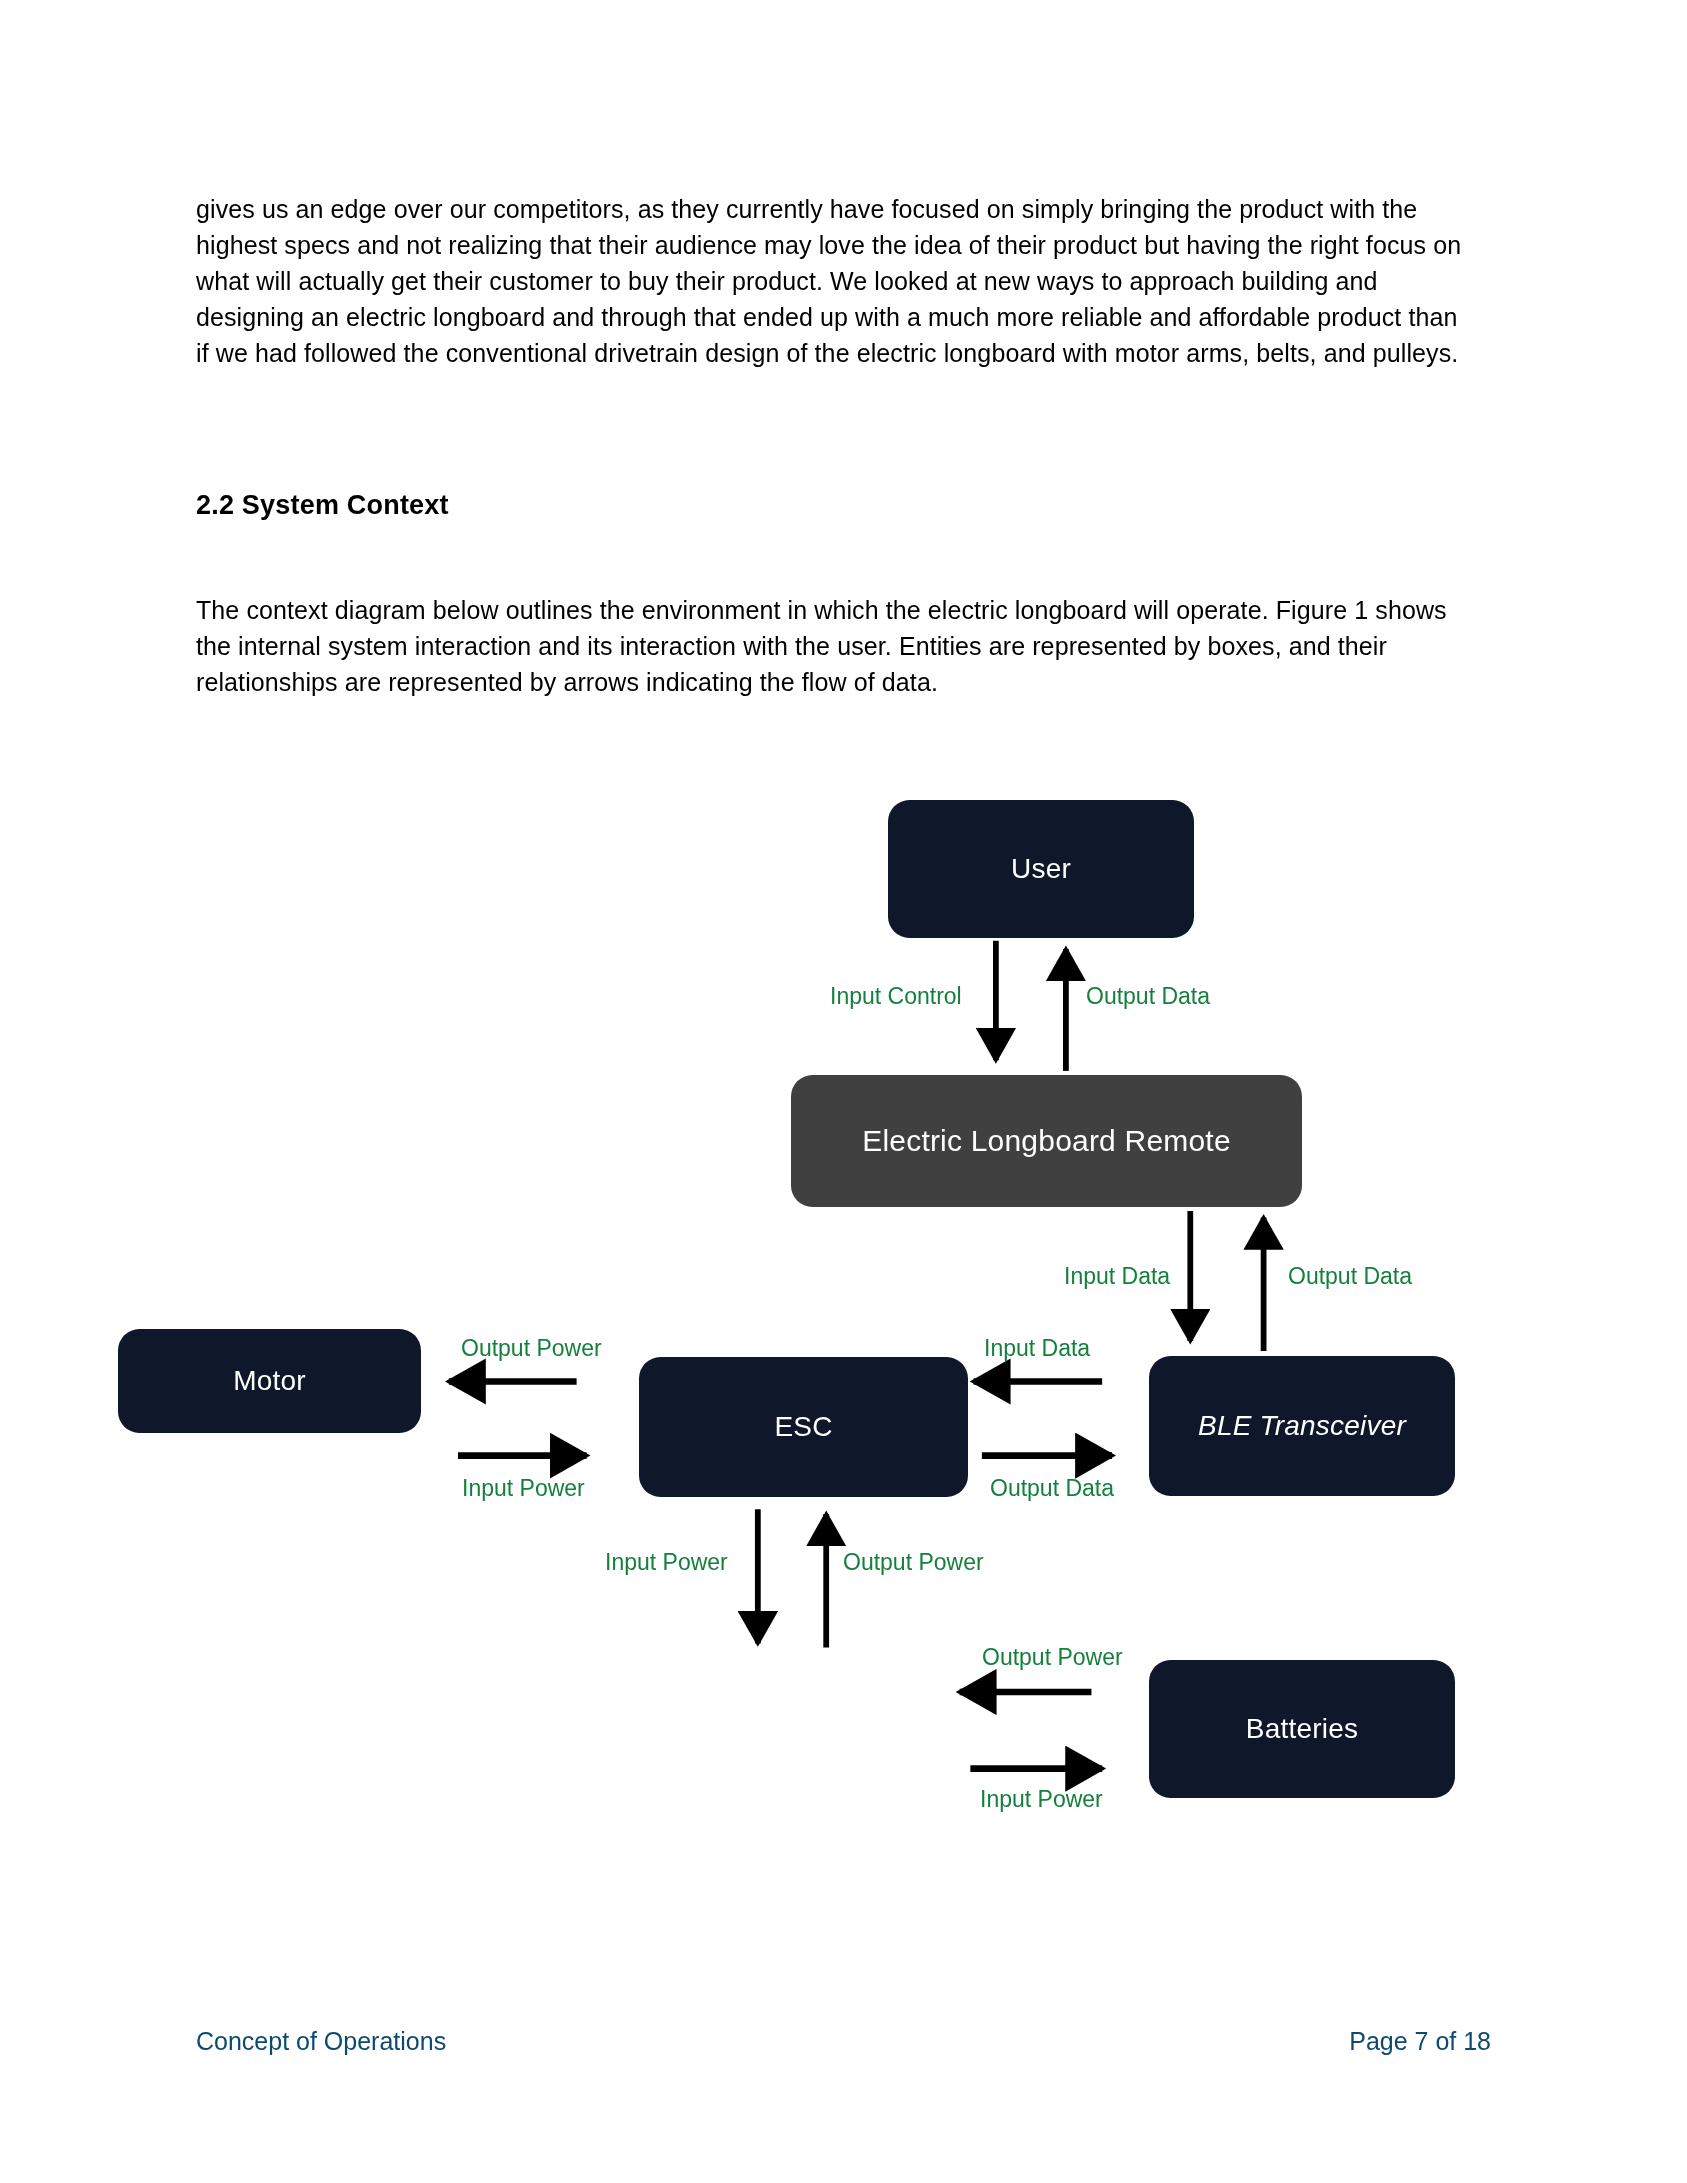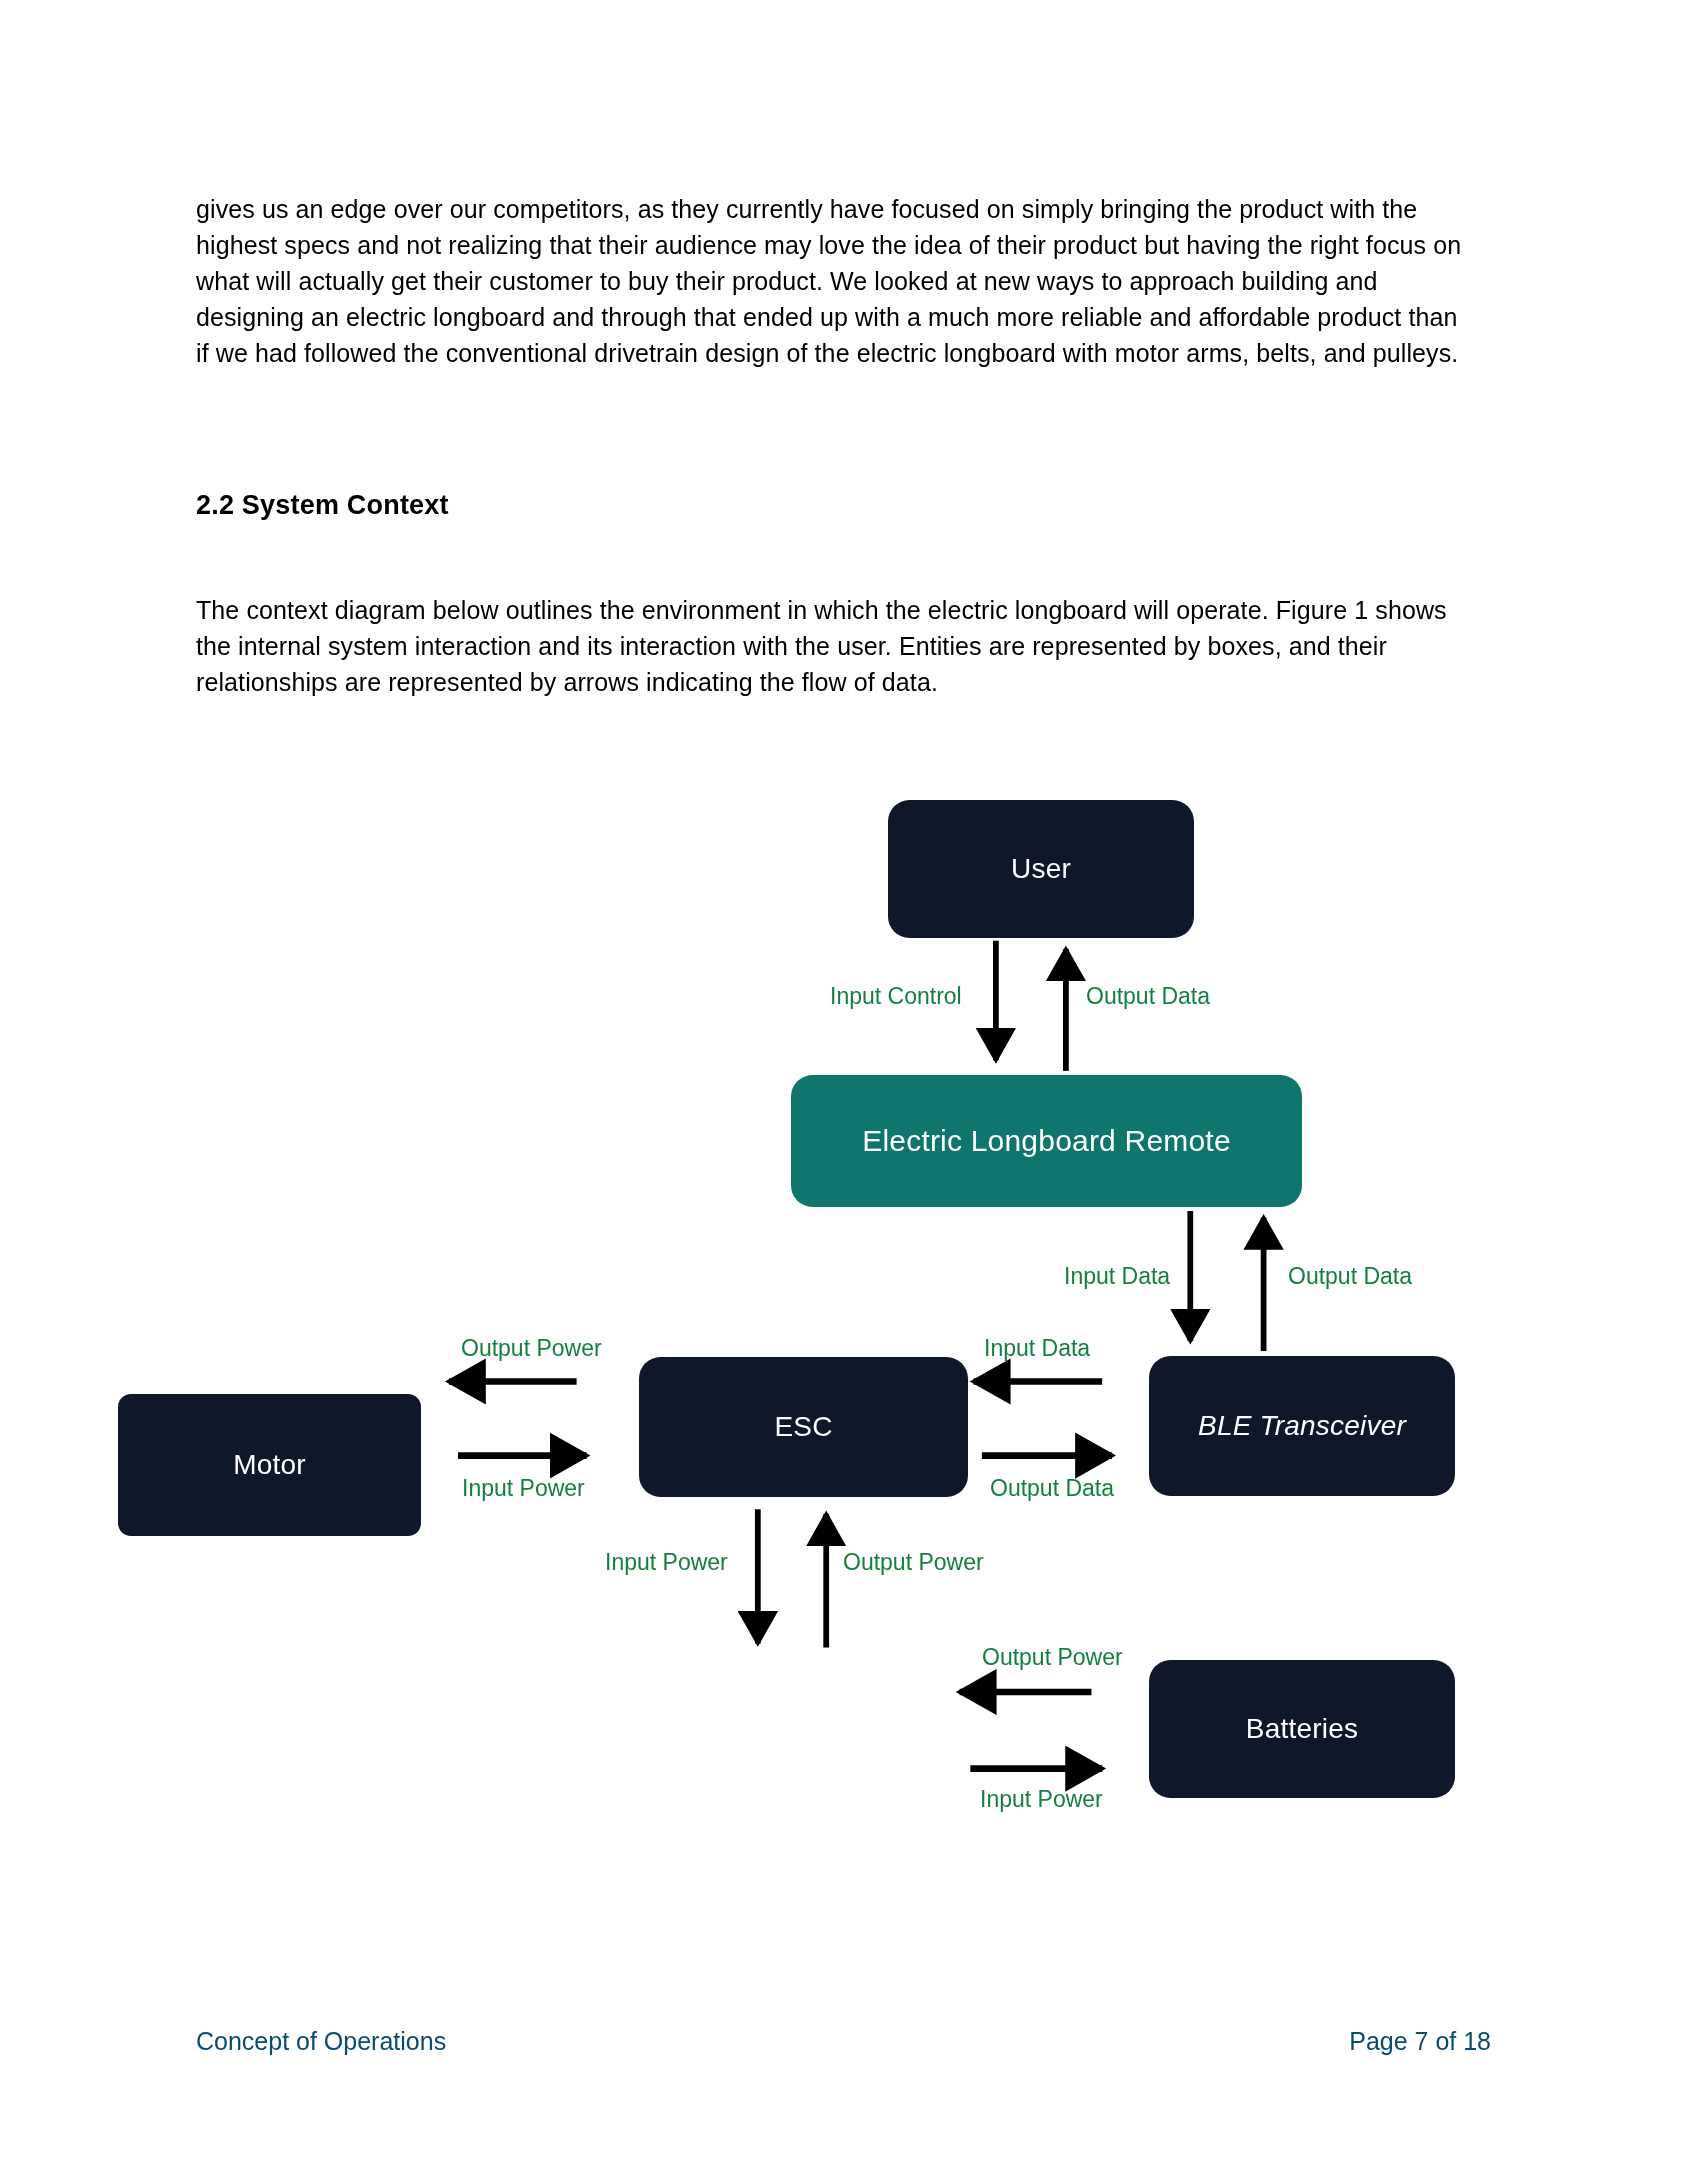--- a/index.html
+++ b/index.html
@@ -73,25 +73,25 @@
     display: flex;
     align-items: center;
     justify-content: center;
     color: #ffffff;
     font-size: 28px;
     font-family: "Liberation Sans", sans-serif;
     letter-spacing: 0.2px;
     pointer-events: auto;
   }
   .node.orange { background: #0f172a; }
-  .node.green  { background: #0f766e; }
+  .node.green  { background: #404040; }
 
   #node-user      { left: 888px; top: 800px;  width: 306px; height: 138px; }
   #node-remote    { left: 791px;  top: 1075px; width: 511px; height: 132px; font-size: 30px; }
-  #node-motor     { left: 118px;  top: 1394px; width: 303px; height: 142px; border-radius: 13px; }
+  #node-motor     { left: 118px;  top: 1329px; width: 303px; height: 104px; }
   #node-esc       { left: 639px;  top: 1357px; width: 329px; height: 140px; }
   #node-ble       { left: 1149px; top: 1356px; width: 306px; height: 140px; font-style: italic; }
   #node-bms       { left: 639px;  top: 1660px; width: 305px; height: 138px; }
   #node-batteries { left: 1149px; top: 1660px; width: 306px; height: 138px; }
 
   .edge-label {
     position: absolute;
     font-size: 23px;
     color: #15803d;
     white-space: nowrap;

